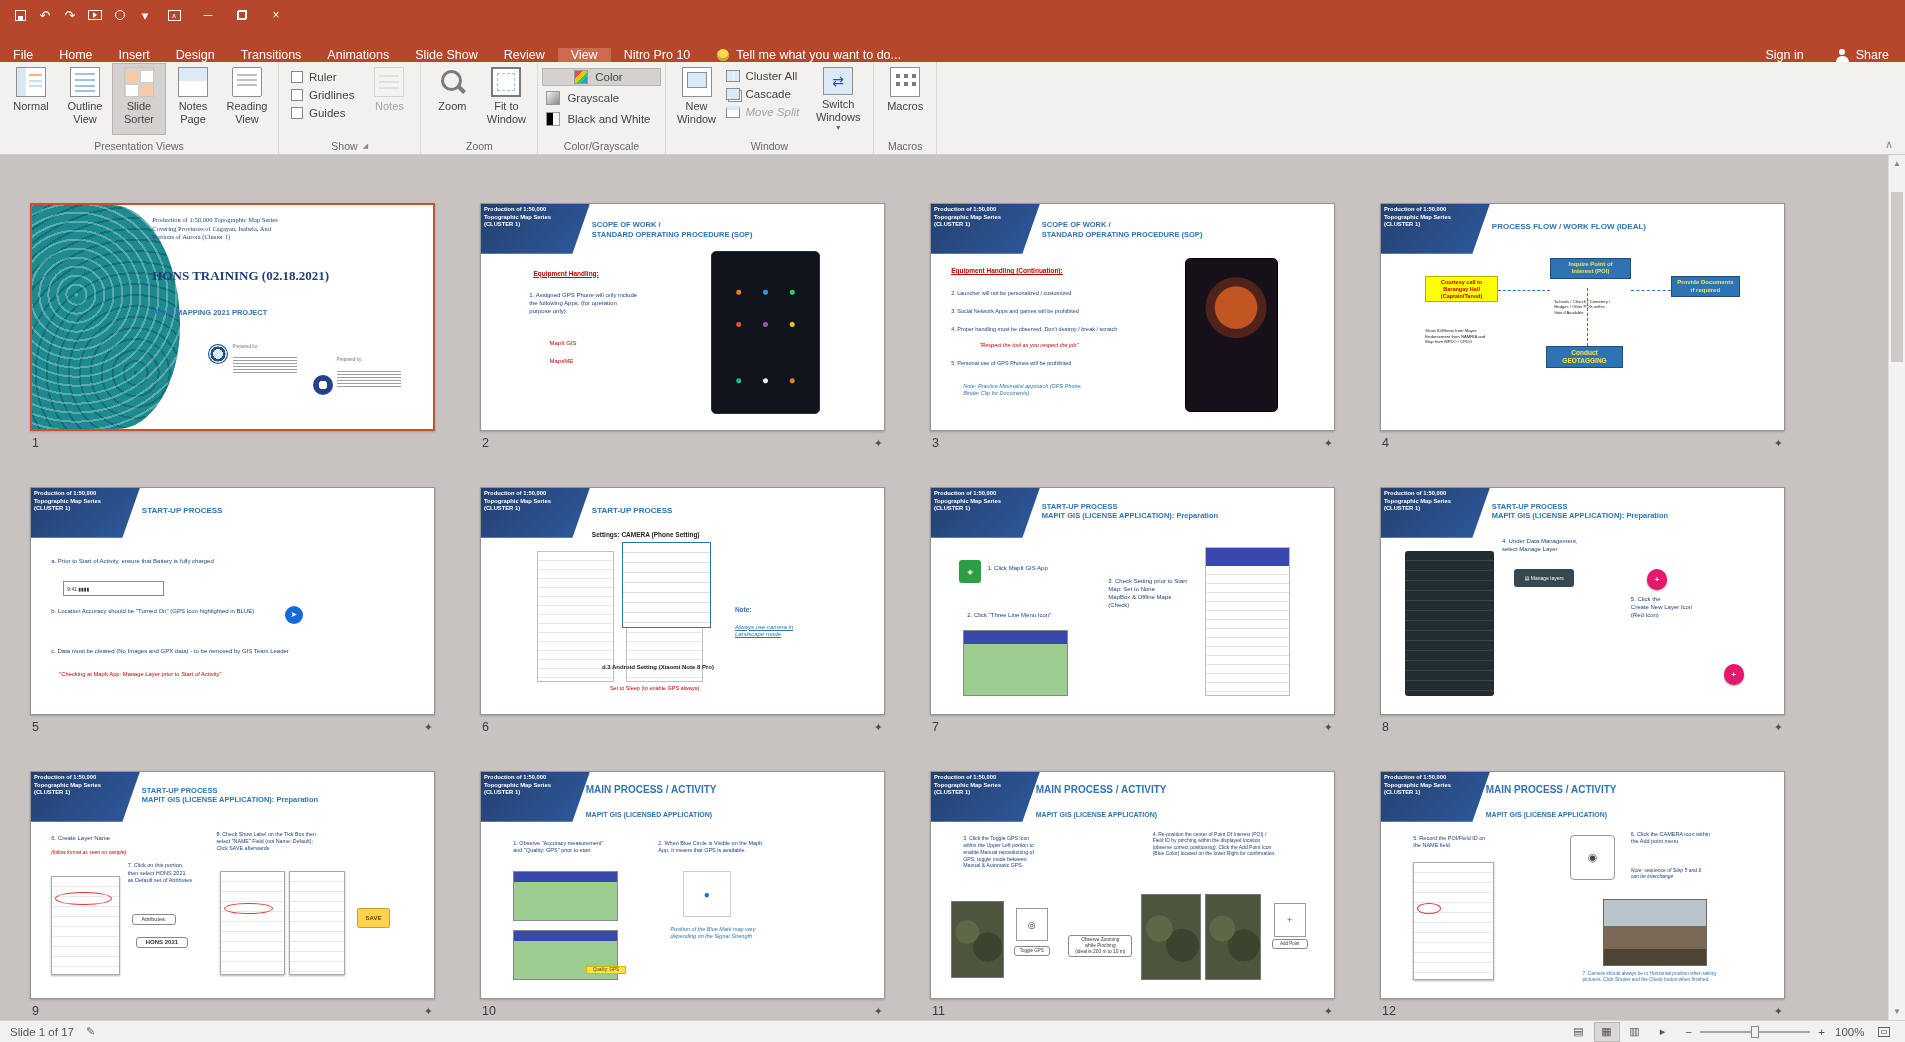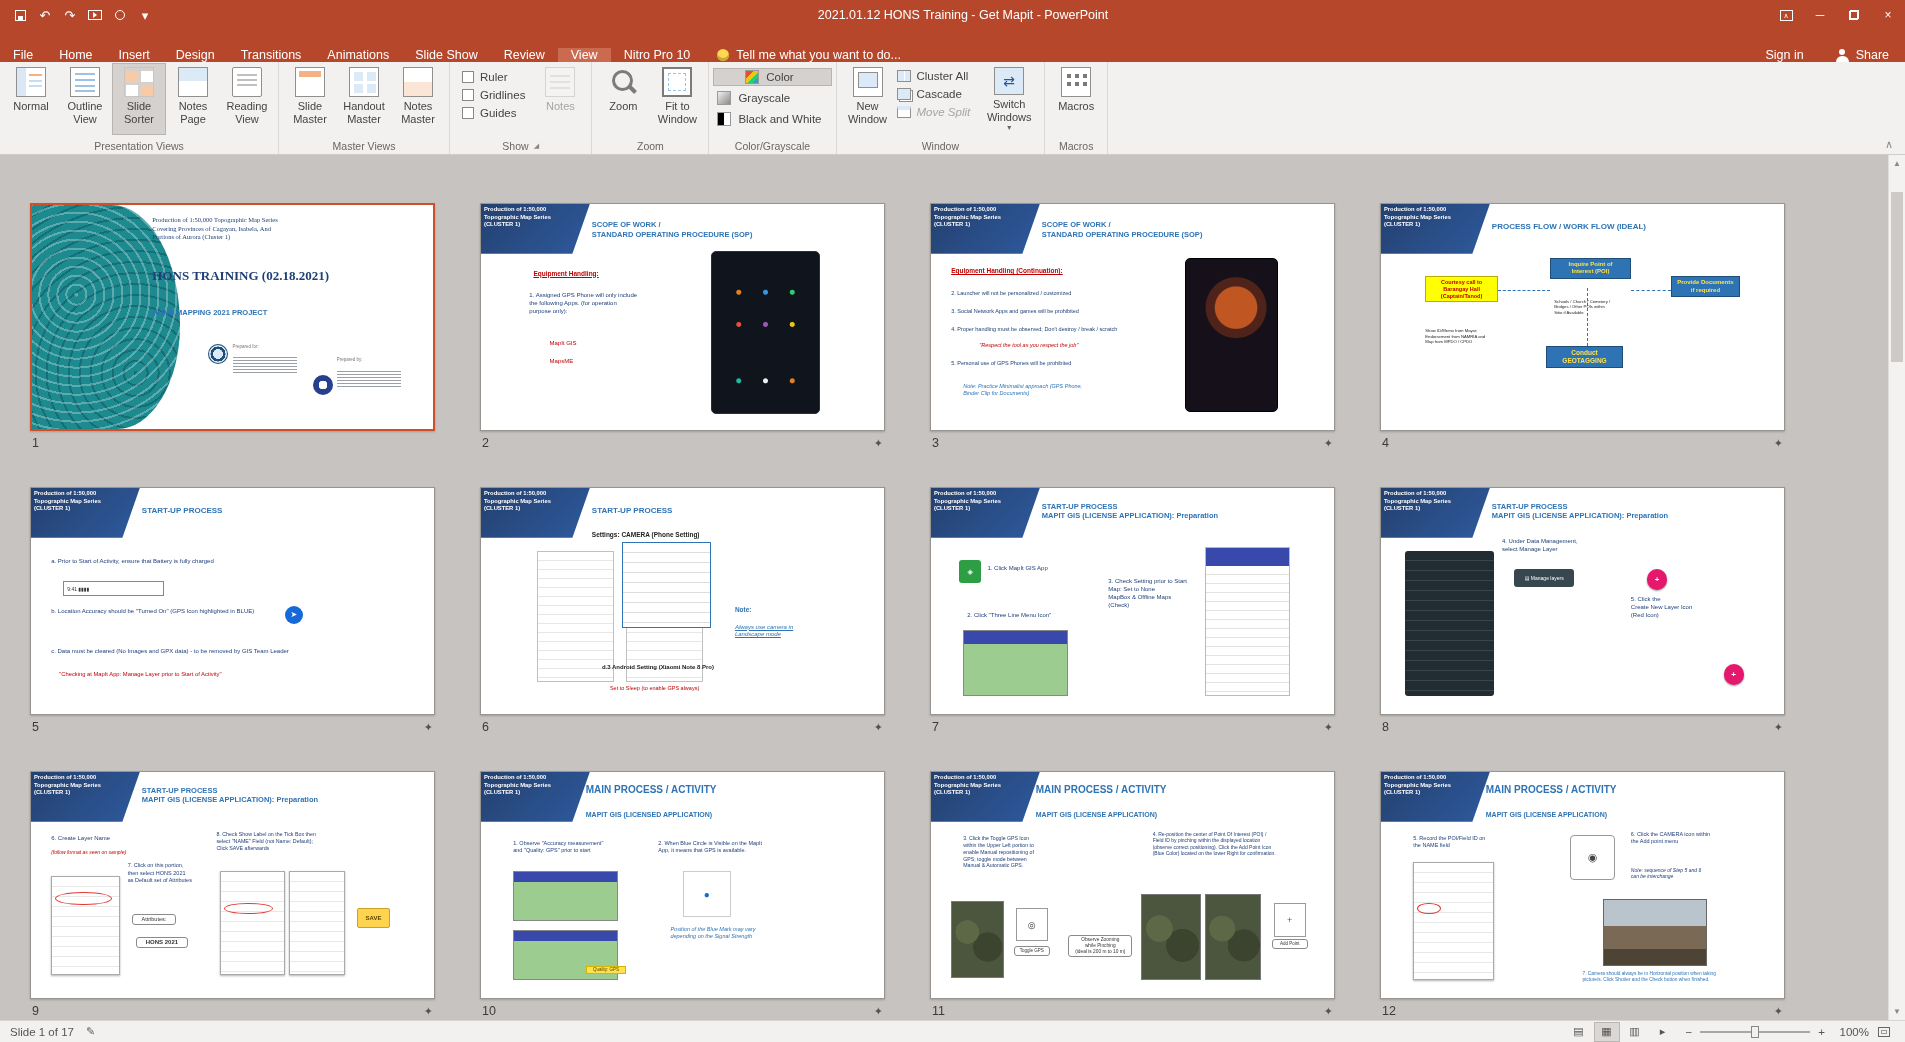--- a/index.html
+++ b/index.html
@@ -156,21 +156,21 @@
   .statusbar{position:absolute;left:0;right:0;bottom:0;height:22px;background:#f3f1f0;border-top:1px solid #d8d4d1;display:flex;align-items:center;font-size:11.5px;color:#555;}
   .sb-left{display:flex;align-items:center;gap:12px;padding-left:10px;}
   .sb-ic{font-size:11px;color:#666;}
   .sb-right{margin-left:auto;display:flex;align-items:center;gap:2px;padding-right:8px;}
   .vbtn{width:26px;height:20px;display:flex;align-items:center;justify-content:center;font-size:11px;color:#555;}
   .vbtn.active{background:#dbd7d4;box-shadow:inset 0 0 0 1px #bab6b3;}
   .zoomctl{display:flex;align-items:center;gap:8px;margin:0 8px;}
   .ztrack{width:110px;height:2px;background:#a9a6a3;position:relative;}
   .ztick{position:absolute;left:50%;top:-3px;width:1px;height:8px;background:#a9a6a3;}
   .zthumb{position:absolute;left:50%;top:-5px;width:8px;height:12px;background:#f3f1f0;border:1px solid #8a8886;transform:translateX(-50%);}
-  .zpct{min-width:34px;text-align:right;}
+  .zpct{min-width:34px;text-align:left;}
   .fit-ic{width:12px;height:10px;border:1px solid #666;position:relative;display:inline-block;}
   .fit-ic::after{content:"";position:absolute;inset:2px;border:1px solid #999;}
 </style>
 </head>
 <body>
 
 <div class="app">
 
   <div class="titlebar">
     <div class="qat">
@@ -180,21 +180,20 @@
       <span class="qat-btn">↶</span>
       <span class="qat-btn">↷</span>
       <span class="qat-btn">
           <span class="ic-present"></span>
         </span>
       <span class="qat-btn">
           <span class="ic-touch"></span>
         </span>
       <span class="qat-btn">▾</span>
     </div>
-    <div class="tb-title">2021.01.12 HONS Training - Get Mapit - PowerPoint</div>
     <div class="winctl">
       <span class="wbtn">
           <span class="ic-ribopts">∧</span>
         </span>
       <span class="wbtn">─</span>
       <span class="wbtn">
           <span class="ic-restore"></span>
         </span>
       <span class="wbtn">×</span>
     </div>
@@ -247,37 +246,20 @@
           <span>Notes Page</span>
         </div>
         <div class="rbtn">
           <span class="ric ic-reading"></span>
           <span>Reading View</span>
         </div>
       </div>
       <div class="rgl">Presentation Views</div>
     </div>
 
-    <div class="rgroup">
-      <div class="rcontent">
-        <div class="rbtn">
-          <span class="ric ic-smaster"></span>
-          <span>Slide Master</span>
-        </div>
-        <div class="rbtn">
-          <span class="ric ic-hmaster"></span>
-          <span>Handout Master</span>
-        </div>
-        <div class="rbtn">
-          <span class="ric ic-nmaster"></span>
-          <span>Notes Master</span>
-        </div>
-      </div>
-      <div class="rgl">Master Views</div>
-    </div>
 
     <div class="rgroup">
       <div class="rcontent">
         <div class="chkcol">
           <label class="chk">
               <span class="box"></span>
               <span>Ruler</span>
             </label>
           <label class="chk">
               <span class="box"></span>

